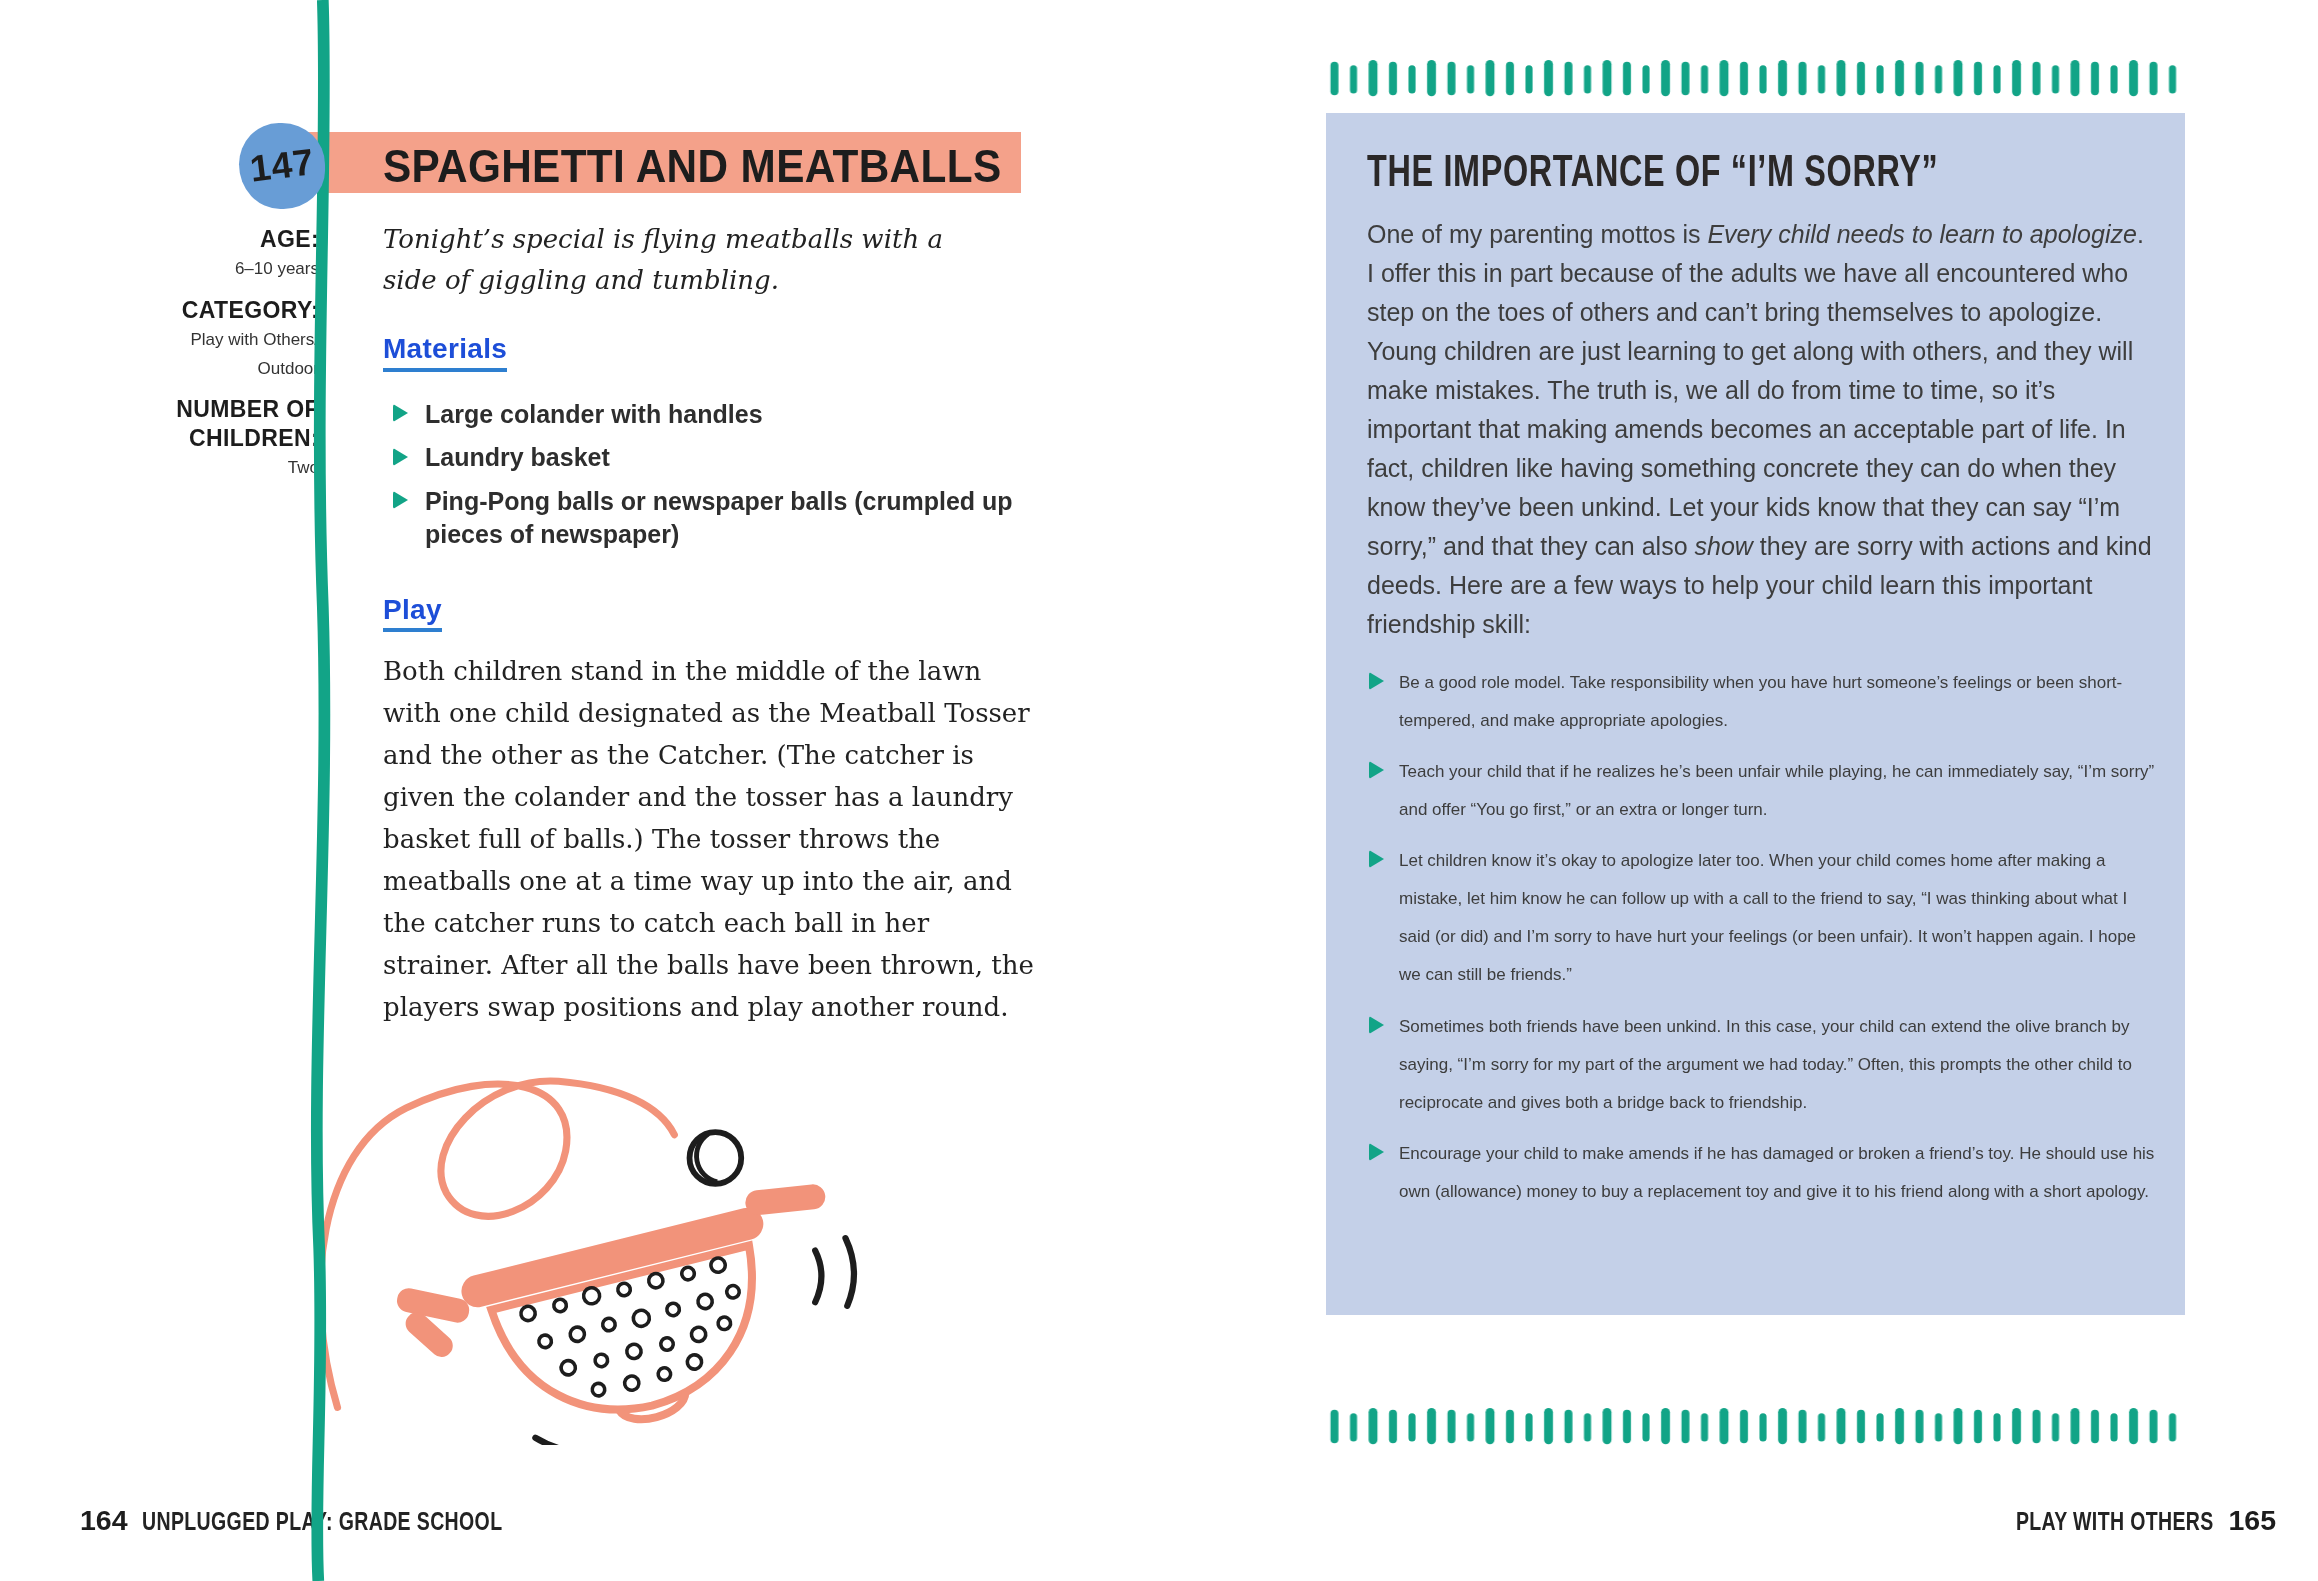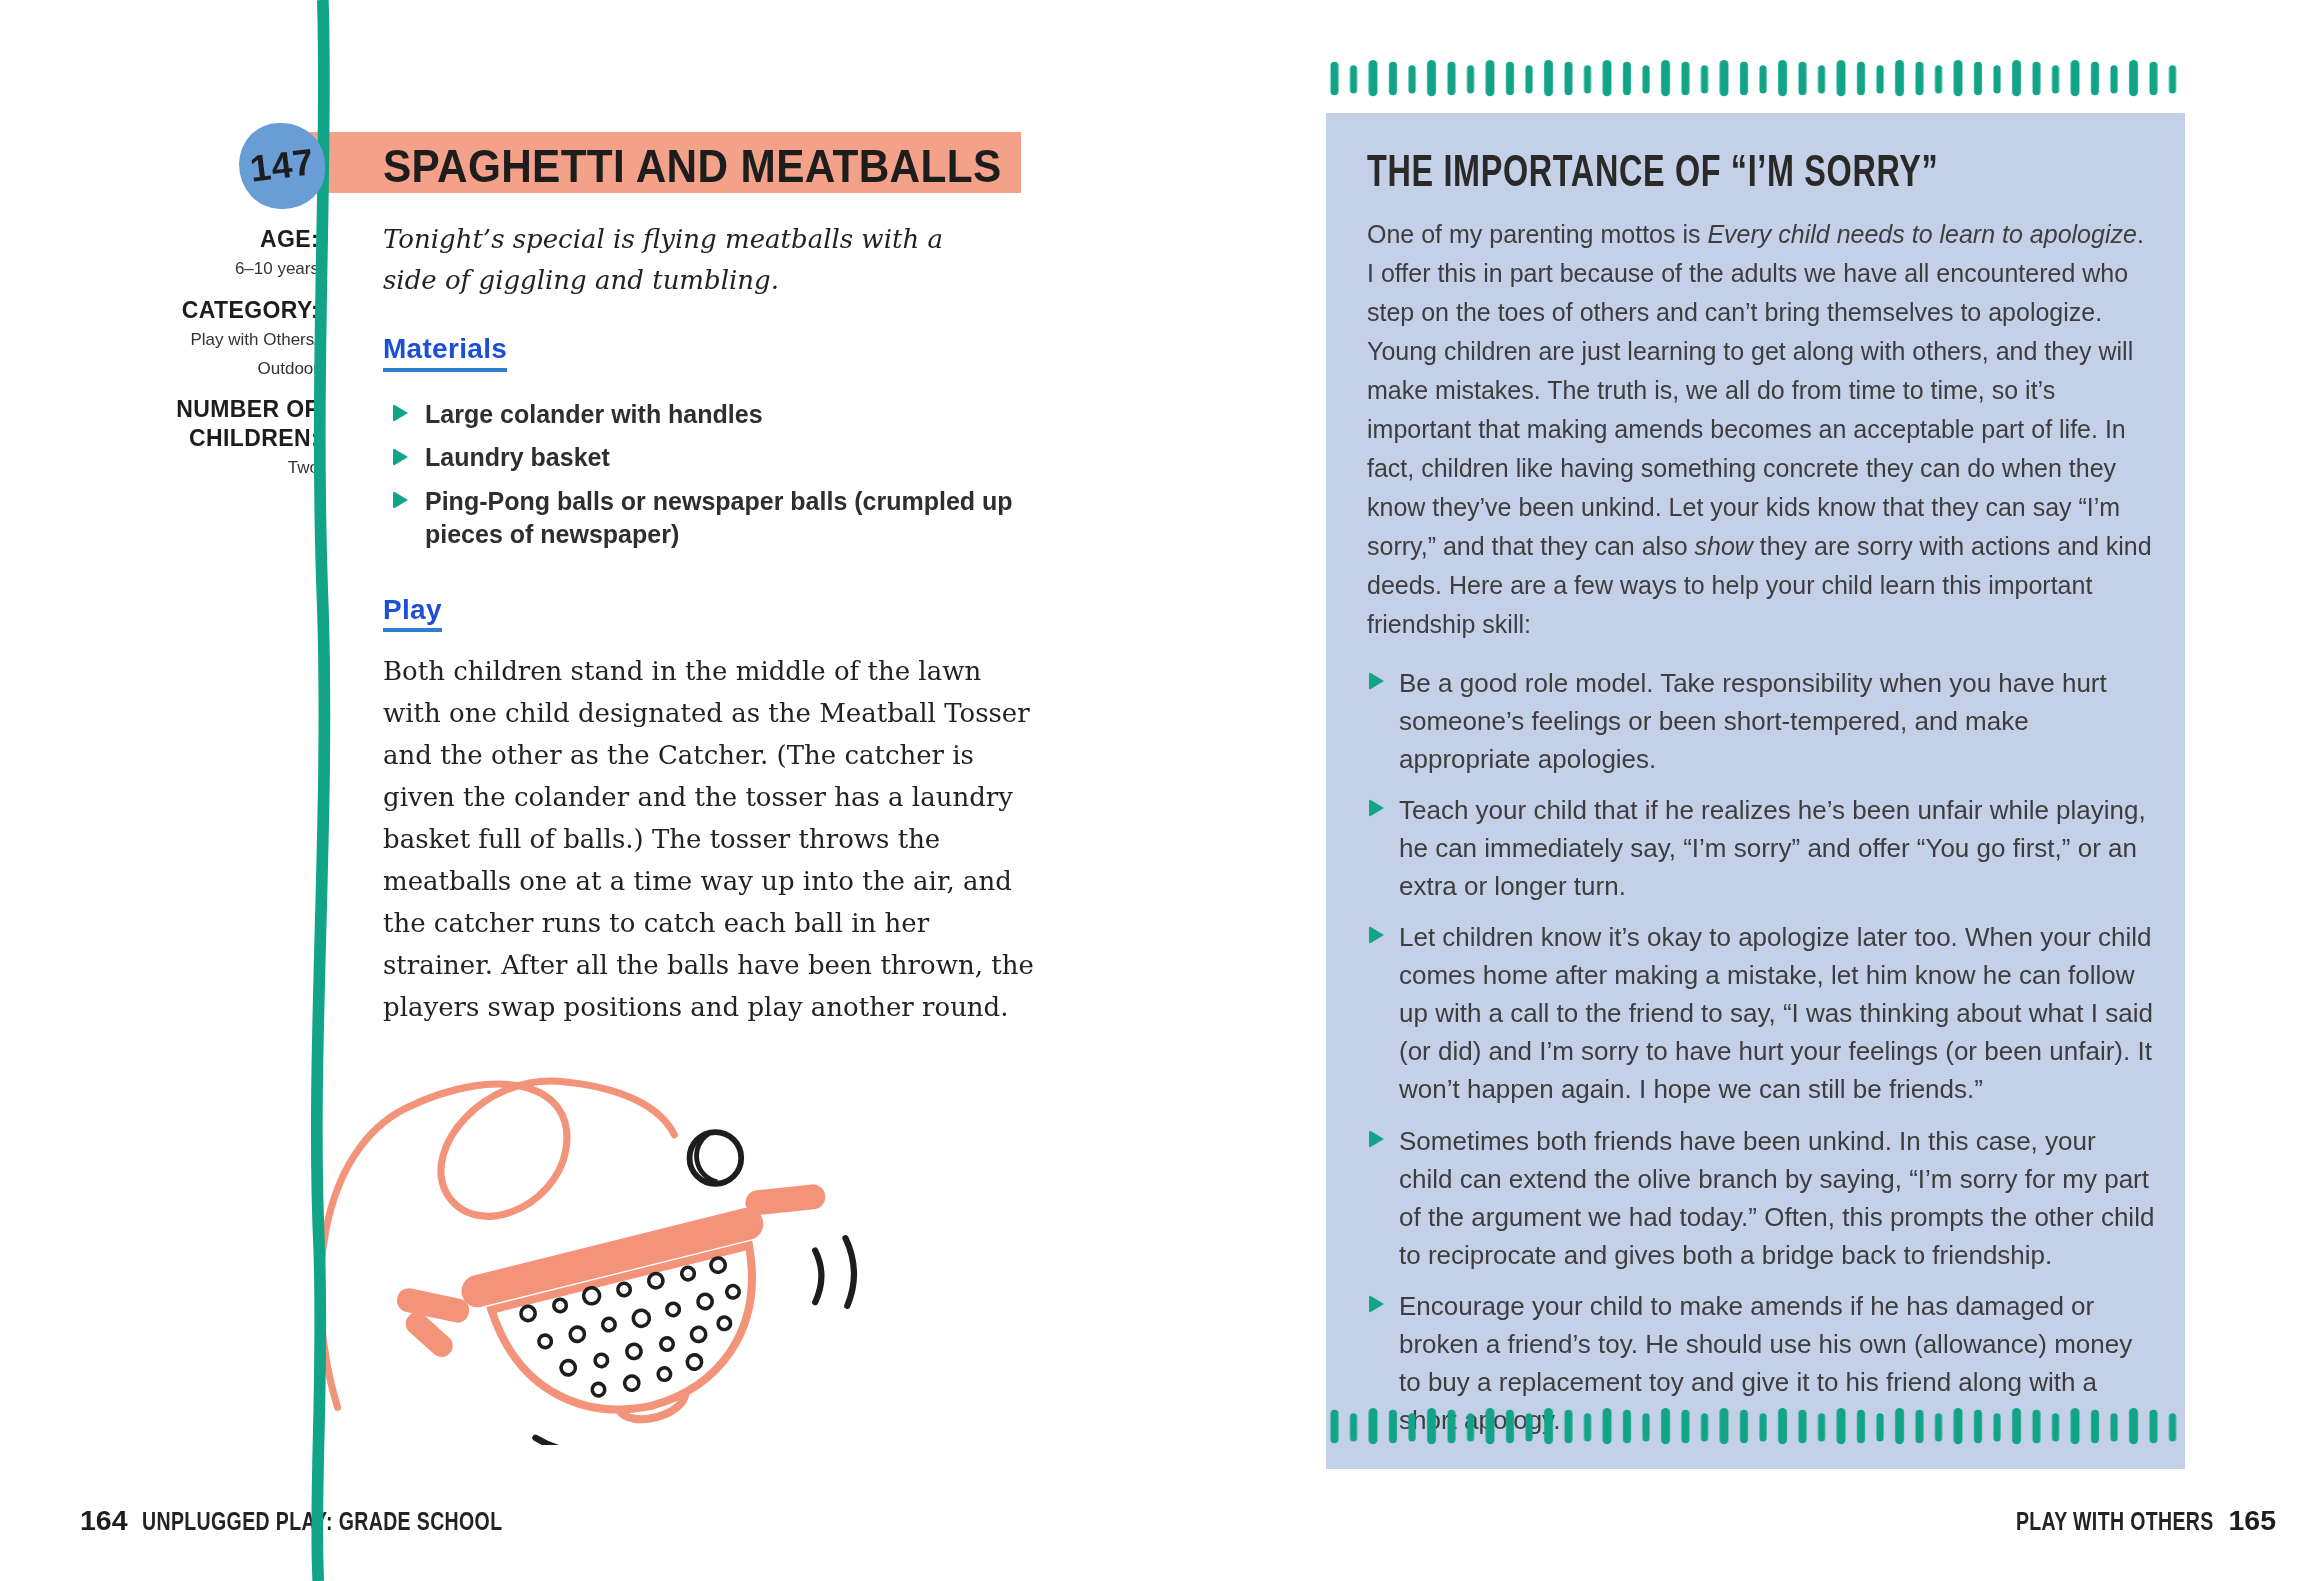--- a/index.html
+++ b/index.html
@@ -45,31 +45,31 @@
   .footer.fl{left:80px;}
   .footer.fr{right:43px;}
   .footer .num{font-size:28.5px;font-weight:800;color:#1d1d1d;}
   .footer .cap{font-size:26px;font-weight:700;letter-spacing:0.5px;color:#232323;transform:scaleX(0.75);transform-origin:left center;}
   .footer.fr .cap{transform-origin:right center;}
   
   .dash-row{position:absolute;left:1326px;width:859px;height:39px;}
   .dash-top{top:59px;}
   .dash-bottom{top:1407px;}
   .bluebox{
-    position:absolute;left:1326px;top:113px;width:859px;height:1356px;
+    position:absolute;left:1326px;top:113px;width:859px;height:1202px;
     background:#c4d0e8;box-sizing:border-box;padding:32px 30px 0 41px;
   }
   .bluebox h2{
     margin:0;font-size:45px;font-weight:800;letter-spacing:0.9px;color:#2b2828;
     transform:scaleX(0.72);transform-origin:left center;white-space:nowrap;
   }
   .box-intro{margin:18px 0 0 0;font-size:25px;line-height:39px;color:#3d3d3d;width:787px;}
   .it{font-style:italic;}
   ul.tips{list-style:none;margin:19.6px 0 0 0;padding:0;}
-  ul.tips li{position:relative;padding-left:32px;font-size:26px;line-height:38px;color:#3d3d3d;margin-bottom:13.4px;}
+  ul.tips li{position:relative;padding-left:32px;font-size:17px;line-height:38px;color:#3d3d3d;margin-bottom:13.4px;}
   ul.tips li::before{top:8px;}
 </style>
 </head>
 <body>
 
 <svg class="rail" viewBox="0 0 60 1773" preserveAspectRatio="none">
   <path d="M32,0 C38,180 22,420 32,680 C40,930 18,1180 28,1400 C33,1550 22,1680 27,1773" fill="none" stroke="#12a487" stroke-width="13"></path>
 </svg>
 
 <div class="title-band">

